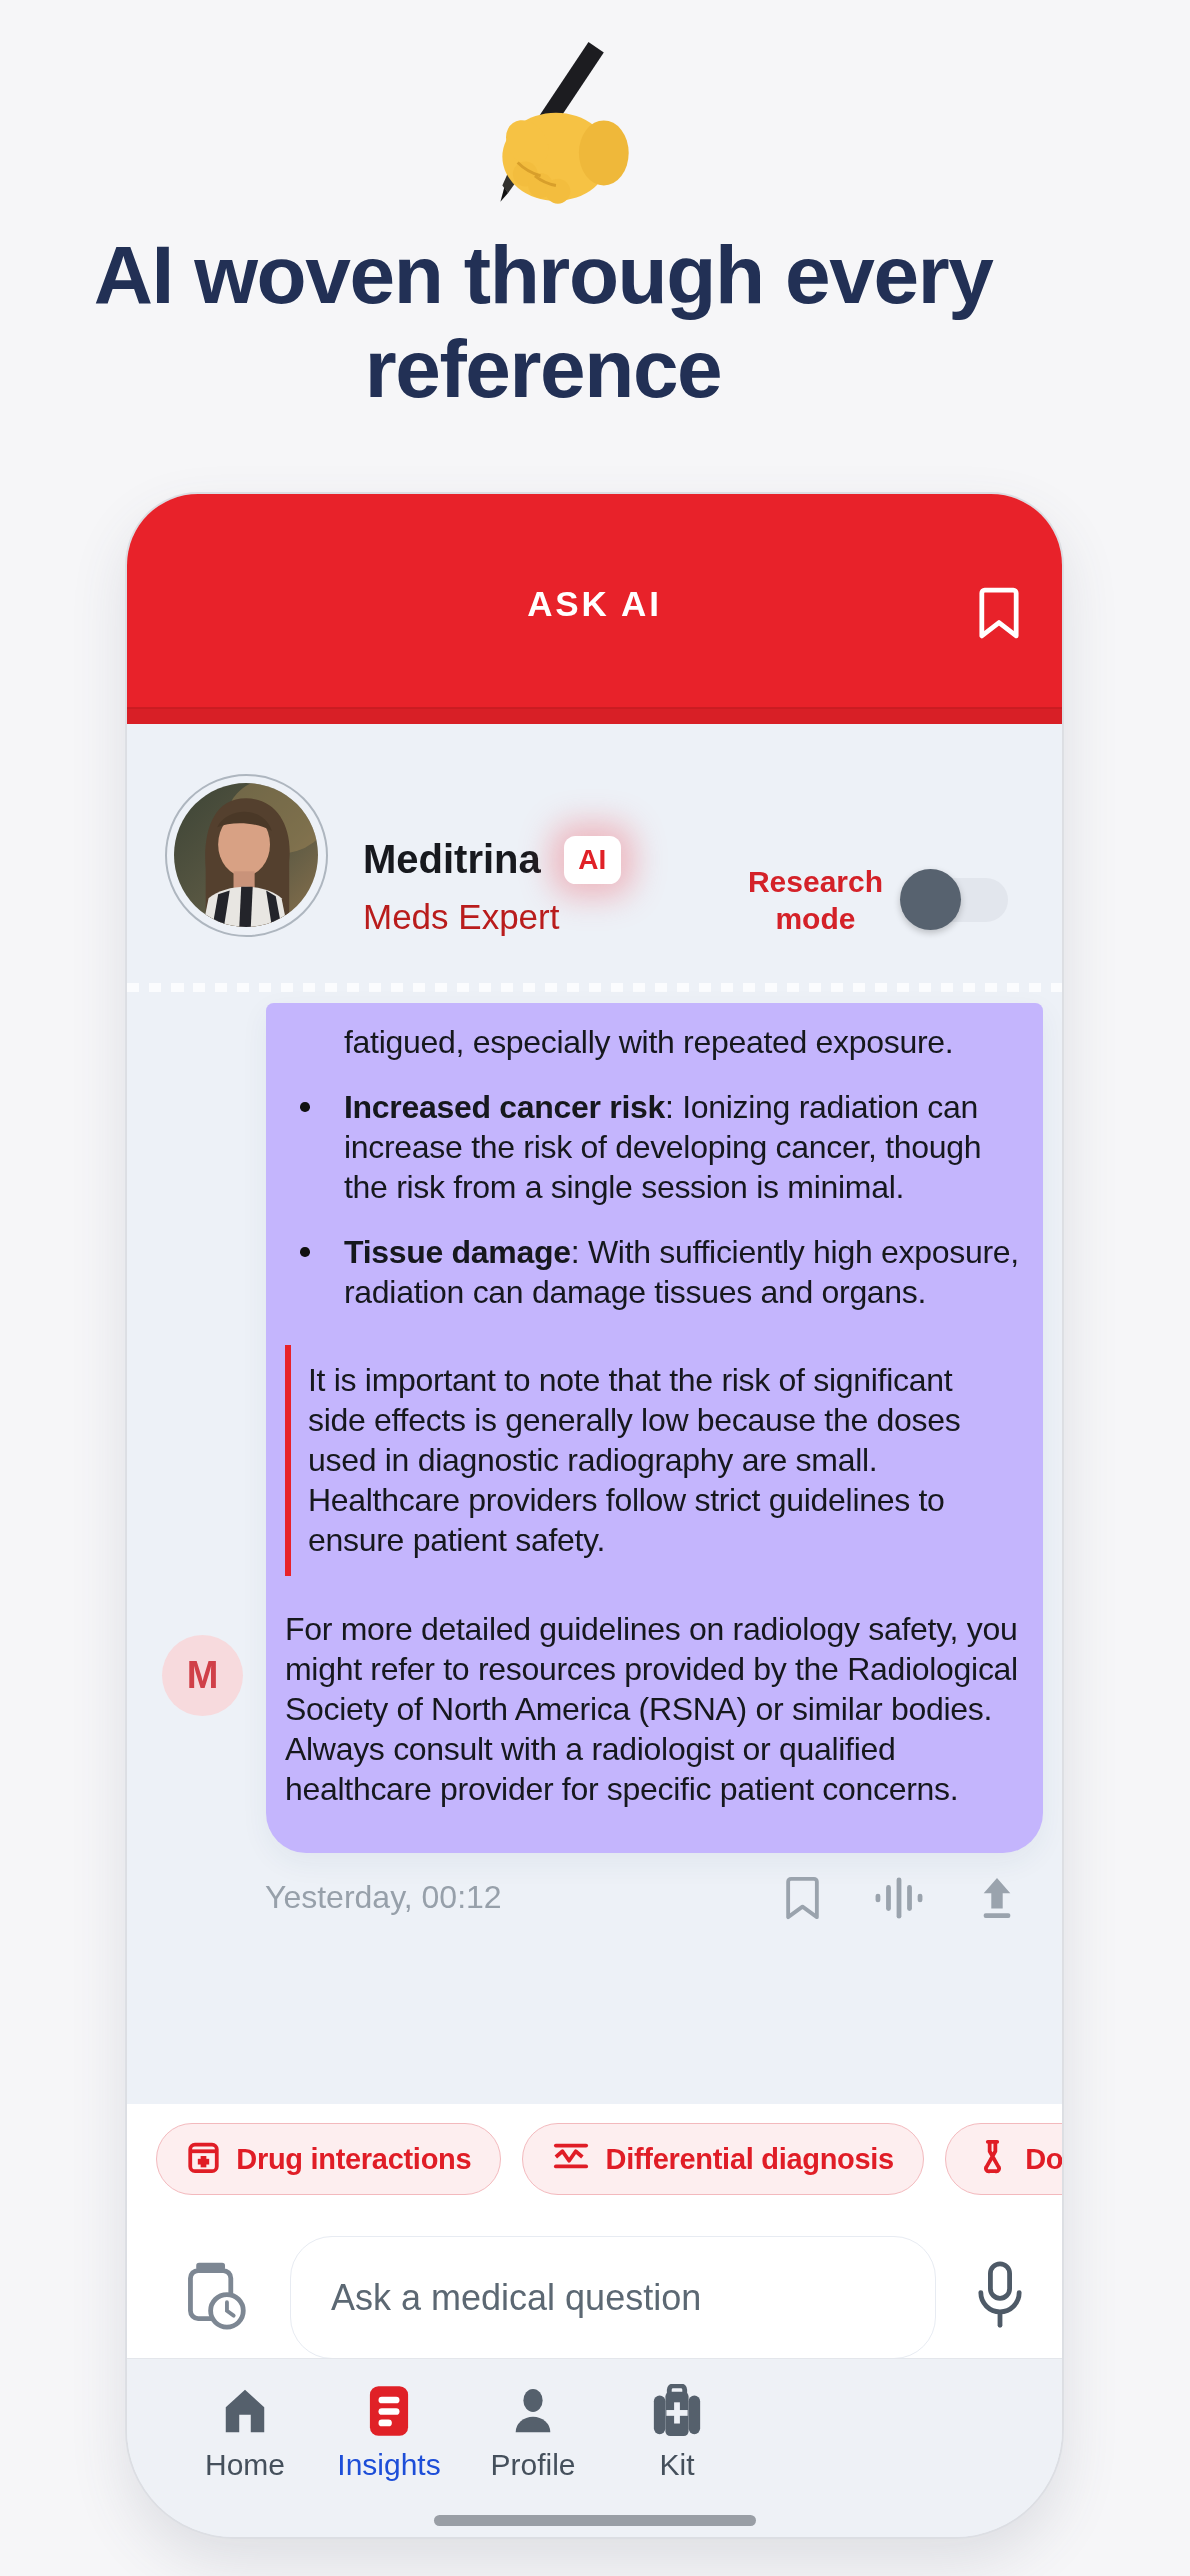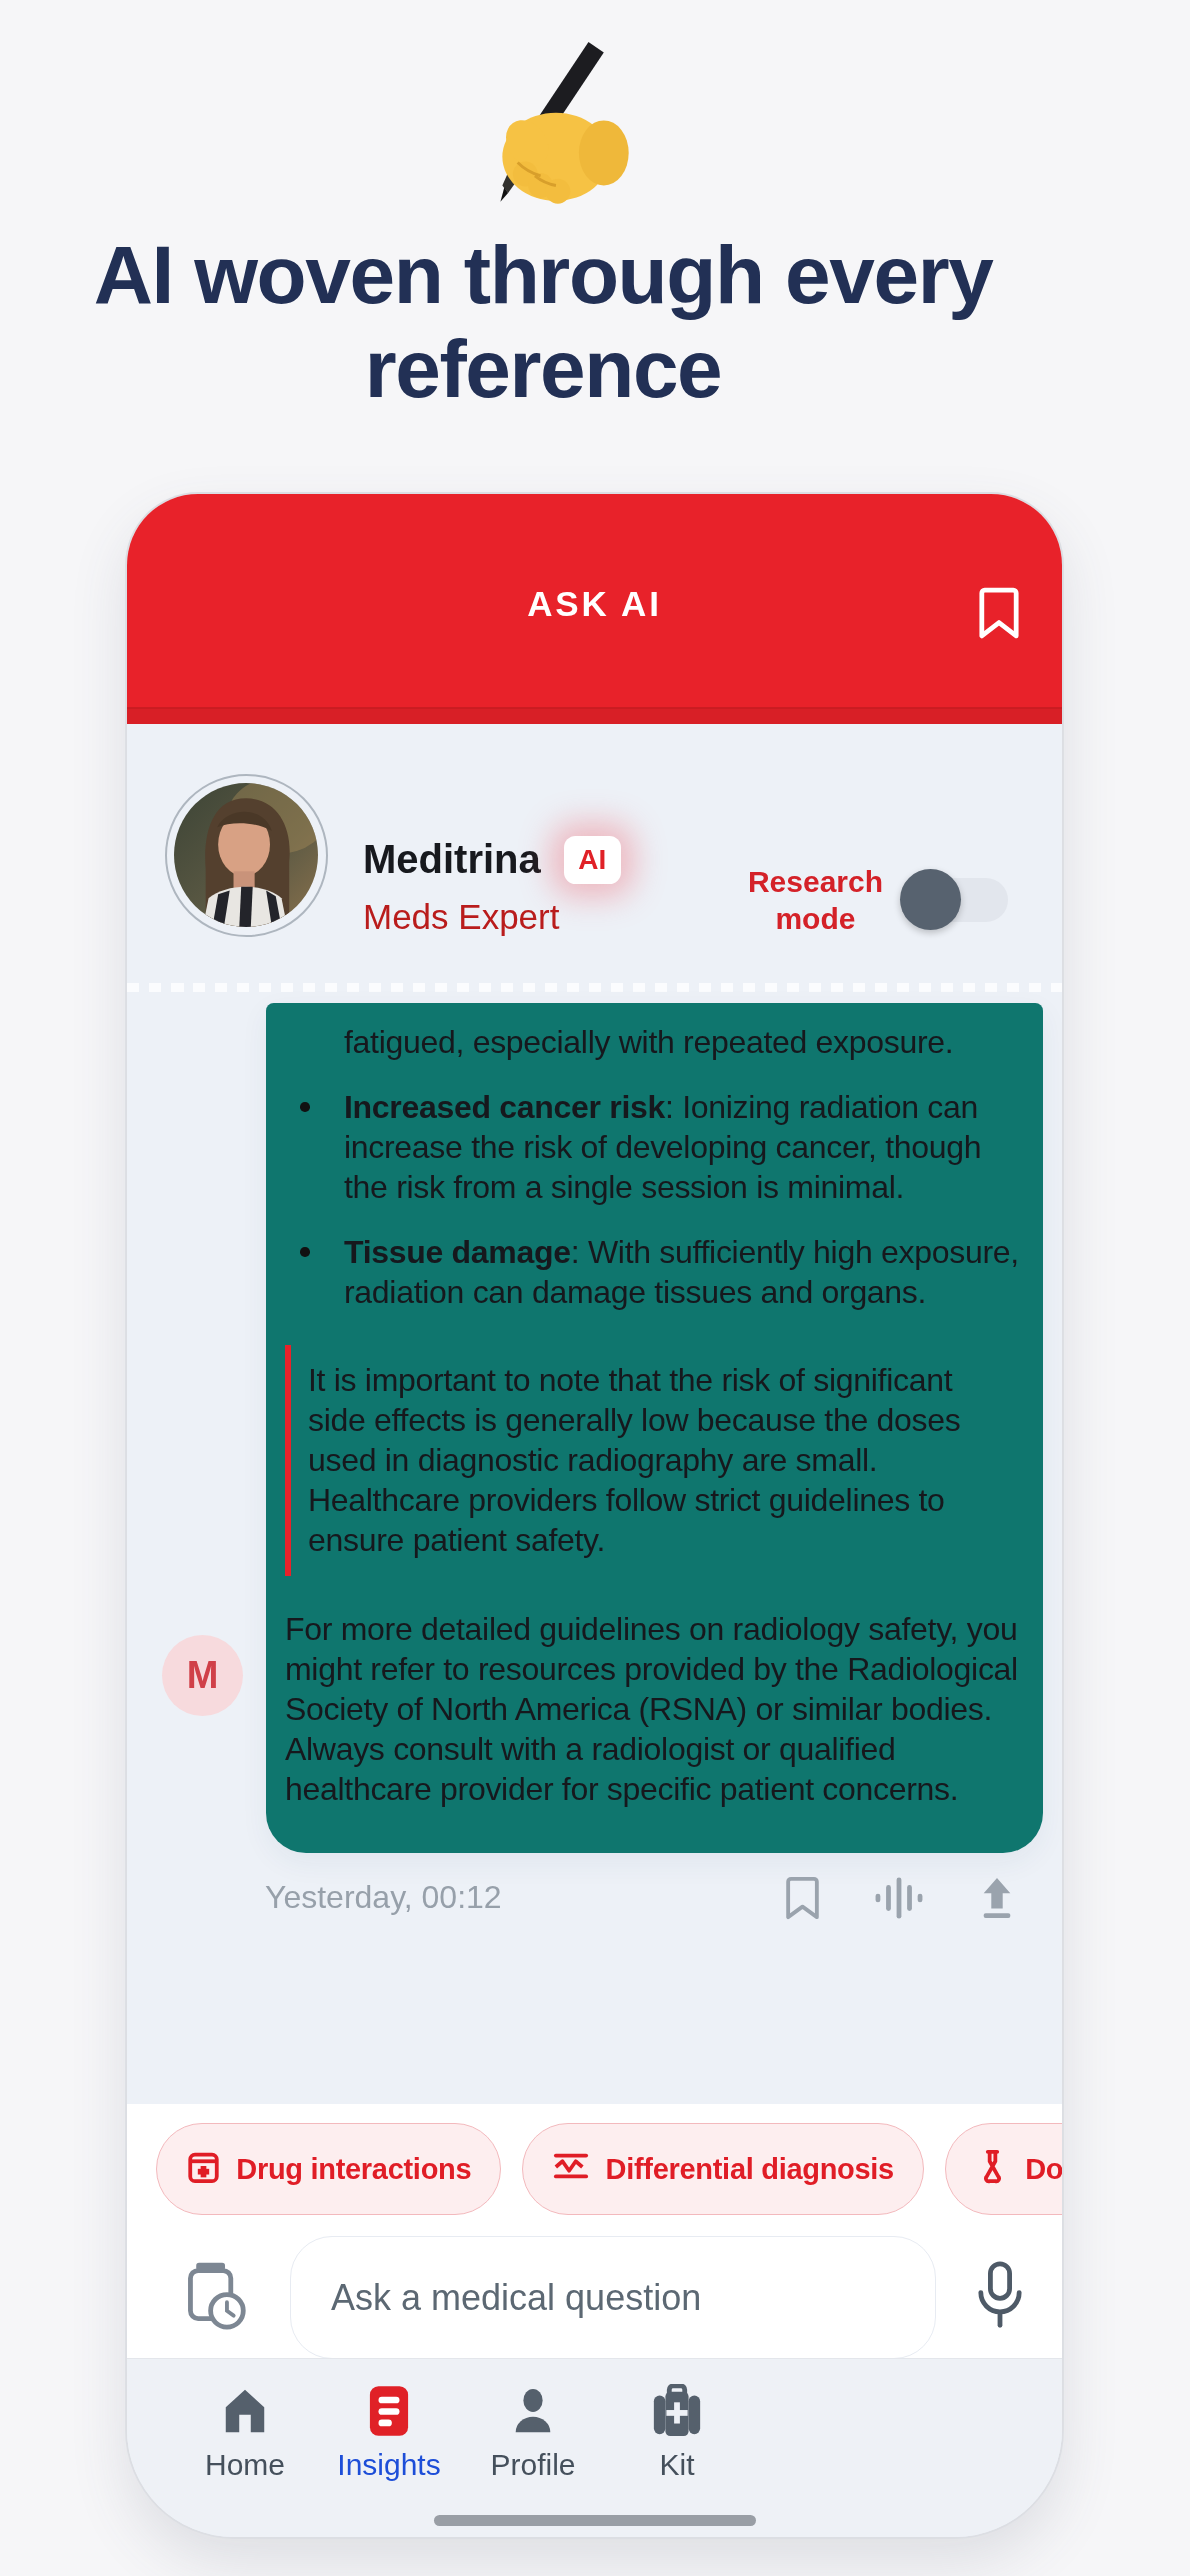--- a/index.html
+++ b/index.html
@@ -68,21 +68,21 @@
   }
   
   .message-row { display:flex; margin:11.5px 19px 0 35px; }
   .m-avatar {
     flex:none; align-self:flex-end; margin:0 23px 137px 0;
     width:81px; height:81px; border-radius:50%;
     background:#f7dadd; color:#d04048; font-size:38px; font-weight:700;
     display:flex; align-items:center; justify-content:center;
   }
   .card {
-    flex:1; background:#0f766e; border-radius:7.7px 7.7px 40px 40px;
+    flex:1; background:#c4b5fd; border-radius:7.7px 7.7px 40px 40px;
     padding:19px 19px 44px 19px;
     box-shadow:0 9.6px 29px rgba(40,60,100,.06);
     font-size:32px; line-height:40px; letter-spacing:-0.3px; color:#16181d;
   }
   .cont { margin:0 38px 0 59px; }
   .points { list-style:none; margin-top:25px; }
   .points li { position:relative; padding-left:59px; }
   .points li + li { margin-top:25px; }
   .points li::before {
     content:""; position:absolute; left:15.3px; top:15.3px;
@@ -96,21 +96,21 @@
   
   .timestamp-row { display:flex; align-items:center; margin:23px 46px 0 138px; }
   .timestamp { flex:1; font-size:32px; color:#97a0aa; }
   .msg-actions { display:flex; align-items:center; gap:54px; color:#9aa3ad; }
   .msg-actions svg { display:block; }
   
   .bottom-white { flex:none; height:254px; background:#ffffff; padding-top:19px; }
   .chips { display:flex; gap:21px; padding-left:29px; height:94px; overflow:hidden; }
   .chip {
     flex:none; display:flex; align-items:center; gap:15.3px;
-    height:92px; padding:0 29px; border-radius:46px;
+    height:72px; padding:0 29px; border-radius:46px;
     background:#fdeeef; border:1.9px solid #f3b9bd;
     color:#e01d26; font-size:29px; font-weight:700; letter-spacing:-0.3px;
     white-space:nowrap; cursor:pointer;
   }
   .chip svg { flex:none; }
   .composer { display:flex; align-items:center; margin-top:19px; padding:0 38px 0 50px; }
   .history-btn { flex:none; color:#7d8793; }
   .input-wrap {
     flex:1; margin:0 40px; height:123px;
     border:1.9px solid #e7ebf2; border-radius:42px; background:#fff;

